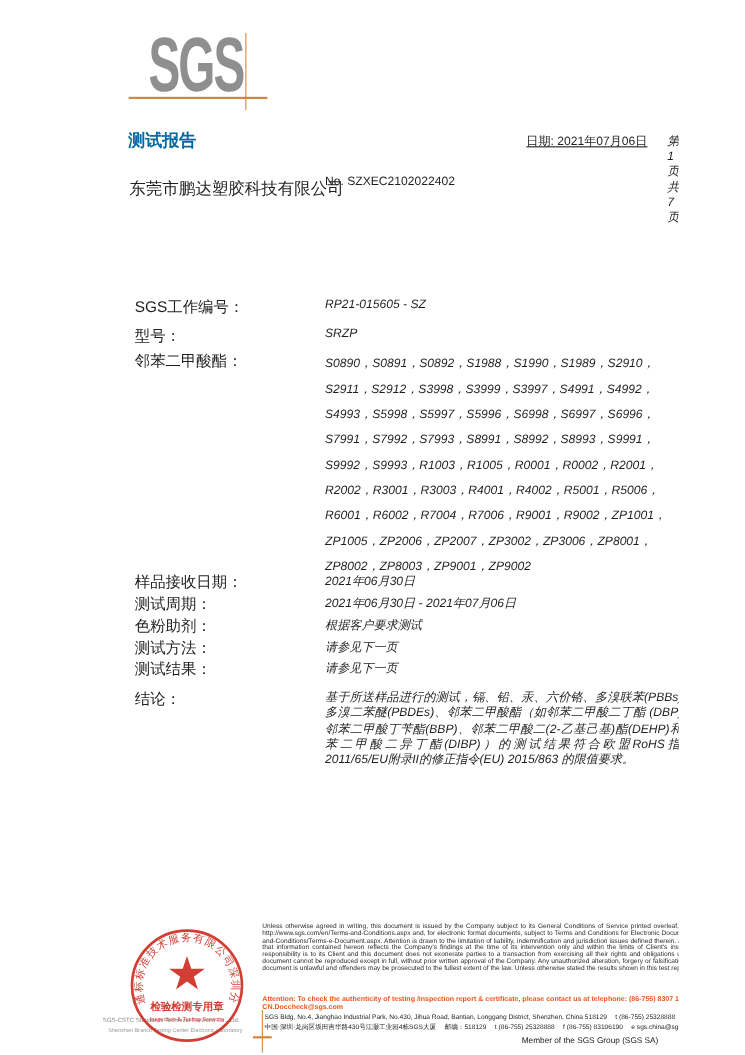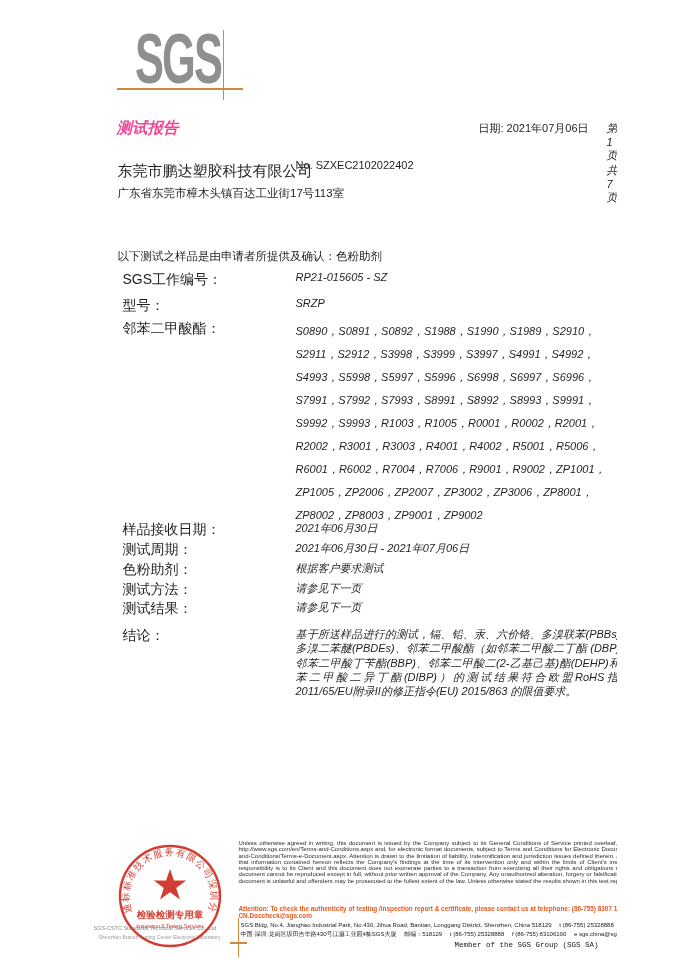--- a/index.html
+++ b/index.html
@@ -12,23 +12,23 @@
   .logo {
     position:absolute; left:74px; top:26px;
     font-size:70px; font-weight:900; color:#8f8f8f;
     letter-spacing:-3px; line-height:66px;
     transform:scaleX(0.62); transform-origin:left top;
   }
   .reg-v { position:absolute; background:#d2883f; width:1.5px; }
   .reg-h { position:absolute; background:#d2883f; height:1.5px; }
   .reg-v.hdr { left:162px; top:30px; height:70px; }
   .reg-h.hdr { left:56px;  top:88px; width:126px; }
-  .title   { position:absolute; left:56px;  top:118px; font-size:15.5px; font-weight:bold; color:#ec4899;font-style:italic; }
+  .title   { position:absolute; left:56px;  top:118px; font-size:15.5px; font-weight:bold; color:#0369a1; }
   .repno   { position:absolute; left:235px; top:121px; font-size:11px;margin-top:38px; }
-  .hdrdate { position:absolute; left:418px; top:121px; font-size:11px; }
+  .hdrdate { position:absolute; left:418px; top:121px; font-size:11px;text-decoration:underline; }
   .pginfo  { position:absolute; left:546px; top:121px; font-size:11px;font-style:italic; }
   
   .client-name { position:absolute; left:57px; top:162px; font-size:15px; }
   .client-addr { position:absolute; left:57px; top:186px; font-size:11.5px; }
   .intro       { position:absolute; left:57px; top:249px; font-size:11.5px; }
   
   .fields { position:absolute; left:0; top:271px; width:677px; }
   .frow   { position:absolute; left:0; width:677px; }
   .flabel { position:absolute; left:62px;  top:0; font-size:14px; }
   .fvalue { position:absolute; left:235px; top:0; font-size:11px;font-style:italic; }
@@ -41,21 +41,21 @@
   .legal {
     position:absolute; left:178px; top:840px; width:482px;
     font-size:6px; line-height:6.3px; text-align:justify; color:#2c2c2c;
   }
   .attention {
     position:absolute; left:178px; top:906px; width:482px;
     font-size:6.4px; line-height:6.9px; font-weight:bold; color:#e8581c;
   }
   .addr-block { position:absolute; left:180px; top:921px; width:480px; color:#222; }
   .addr-line  { font-size:6px; line-height:9px; white-space:nowrap; }
-  .member { position:absolute; right:18px; top:941px; font-size:7.5px; color:#1a1a1a;font-family:Liberation Mono, monospace; }
+  .member { position:absolute; right:18px; top:941px; font-size:7.5px; color:#1a1a1a; }
   .reg-v.ftr { left:177px; top:918px; height:39px; }
   .reg-h.ftr { left:169px; top:942px; width:17px; }
   .co-line1 { position:absolute; left:33px; top:925px; font-size:5.5px; color:#8a8a8a; white-space:nowrap; }
   .co-line2 { position:absolute; left:38px; top:934px; font-size:5px;   color:#9a9a9a; white-space:nowrap; }
   .stamp { position:absolute; left:48px; top:838px; width:122px; height:120px; opacity:0.9; }
 </style>
 </head>
 <body>
 
 <div class="page">
@@ -63,23 +63,21 @@
   <div class="logo">SGS</div>
   <div class="reg-v hdr"></div>
   <div class="reg-h hdr"></div>
 
   <div class="title">测试报告</div>
   <div class="repno">No. SZXEC2102022402</div>
   <div class="hdrdate">日期: 2021年07月06日</div>
   <div class="pginfo">第1页,共7页</div>
 
   <div class="client-name">东莞市鹏达塑胶科技有限公司</div>
-  <div class="client-addr">广东省东莞市樟木头镇百达工业街17号113室</div>
 
-  <div class="intro">以下测试之样品是由申请者所提供及确认：色粉助剂</div>
 
   <div class="fields">
     <div class="frow r0">
       <span class="flabel">SGS工作编号：</span>
       <span class="fvalue">RP21-015605 - SZ</span>
     </div>
     <div class="frow r1">
       <span class="flabel">型号：</span>
       <span class="fvalue">SRZP</span>
     </div>

